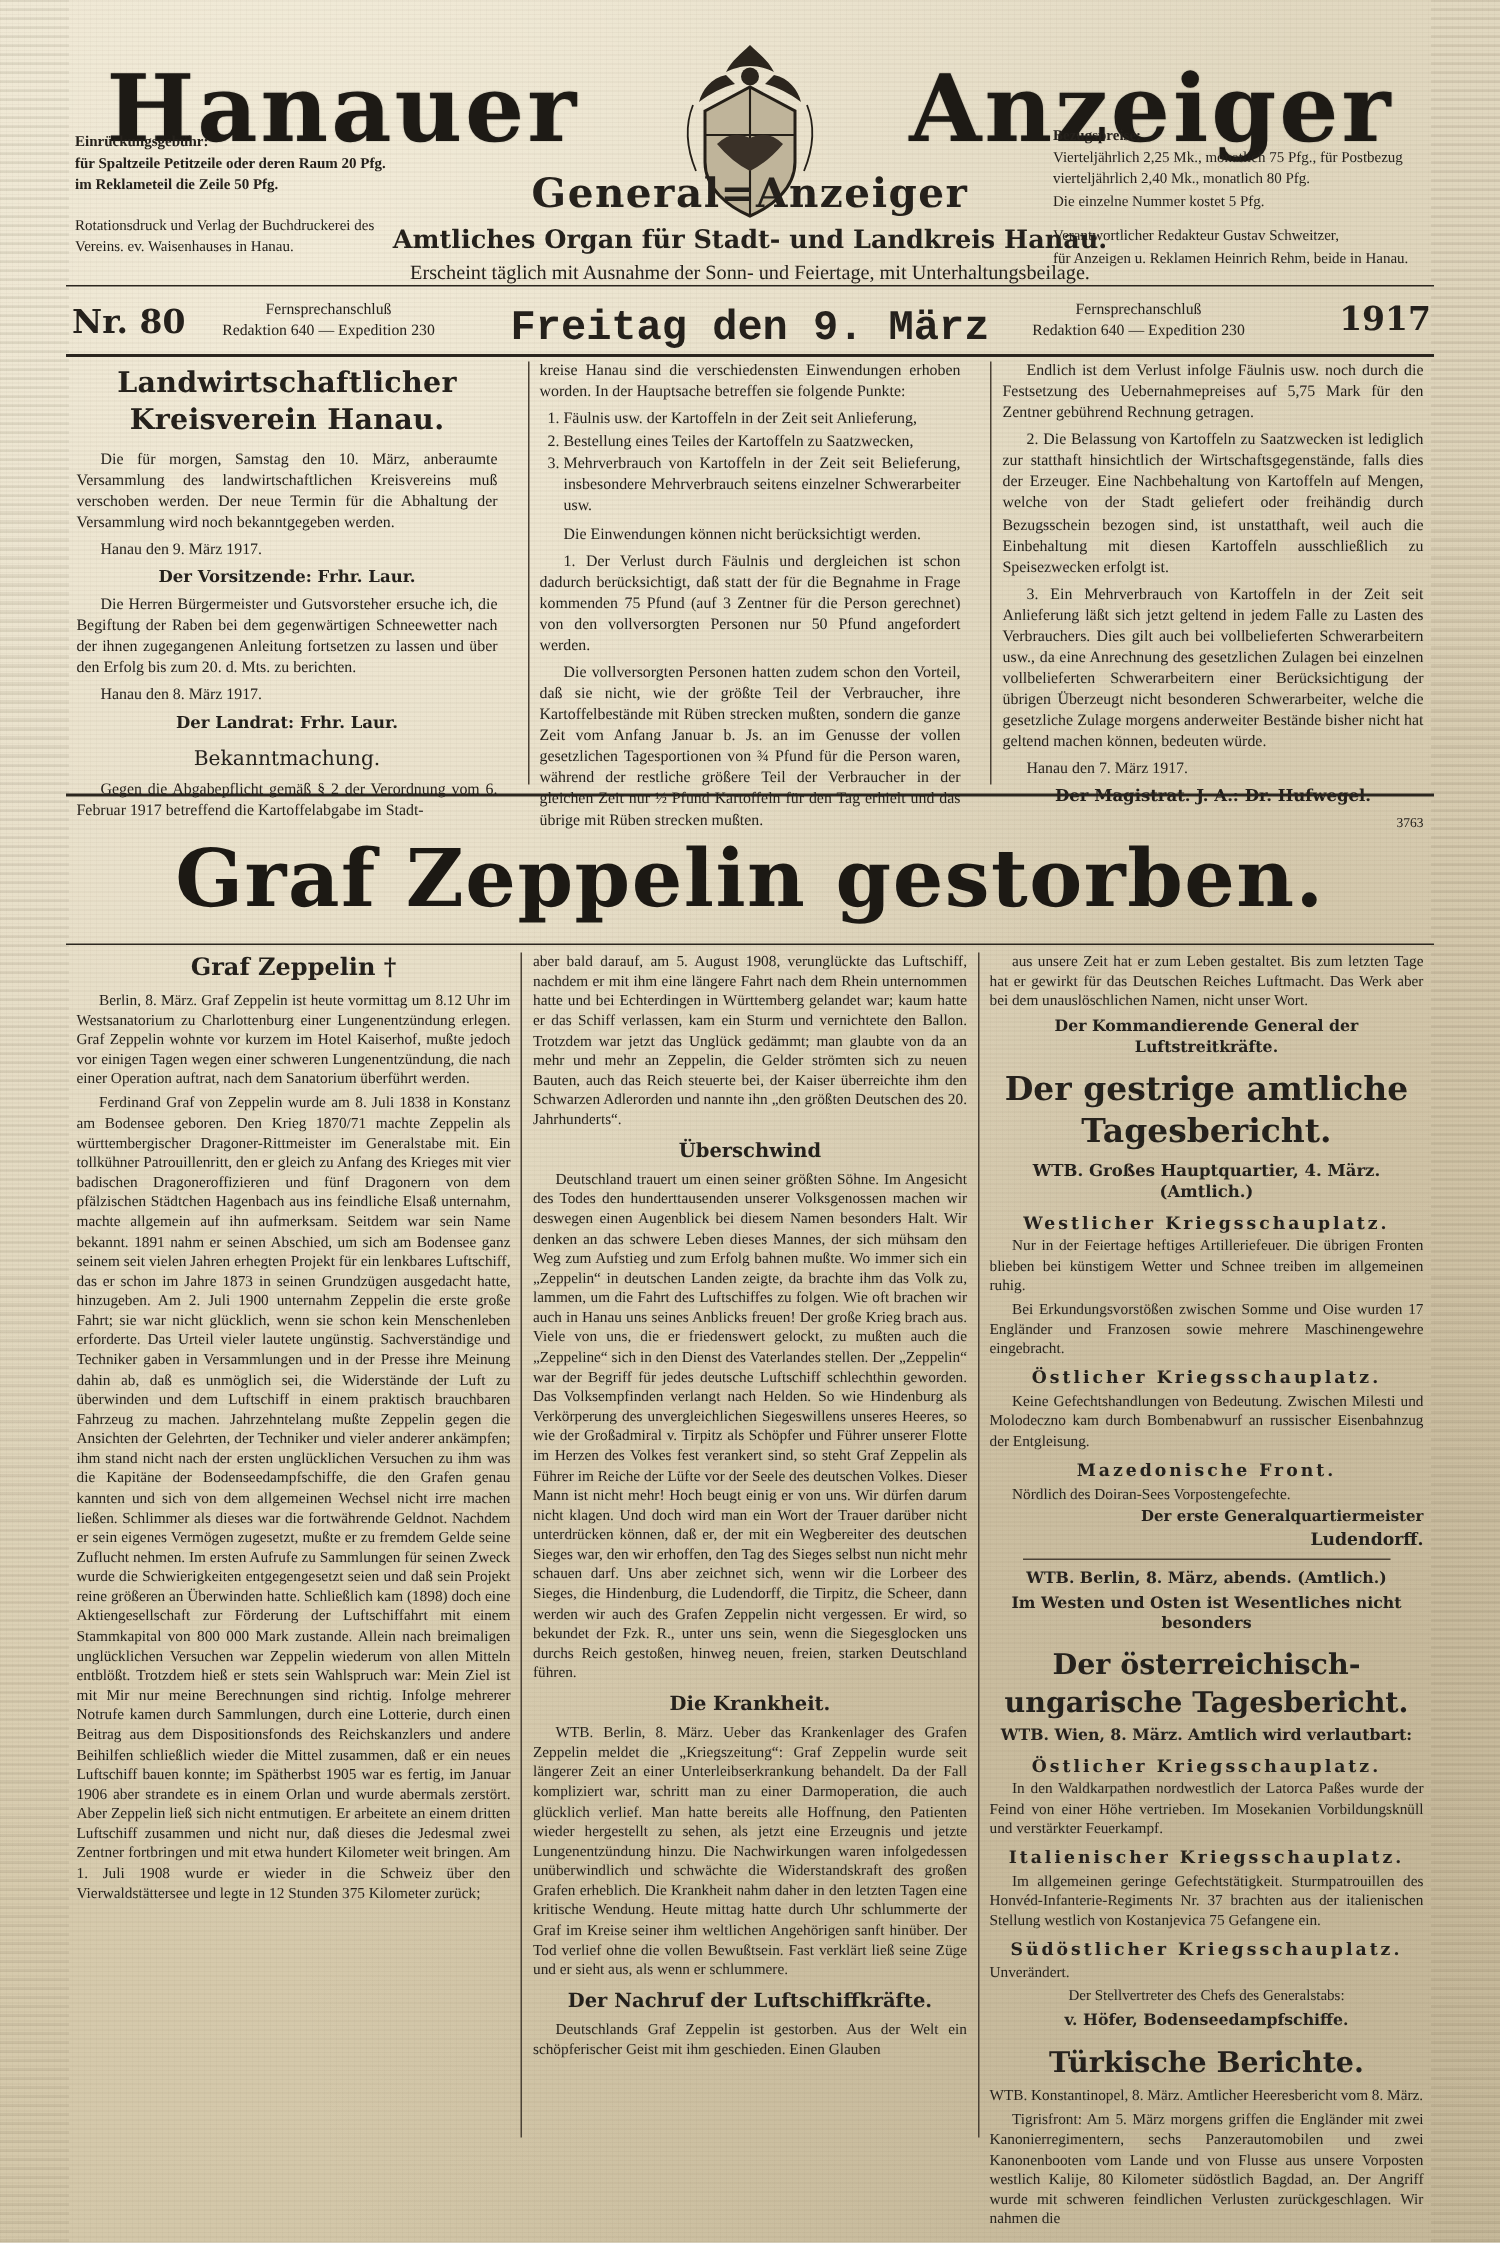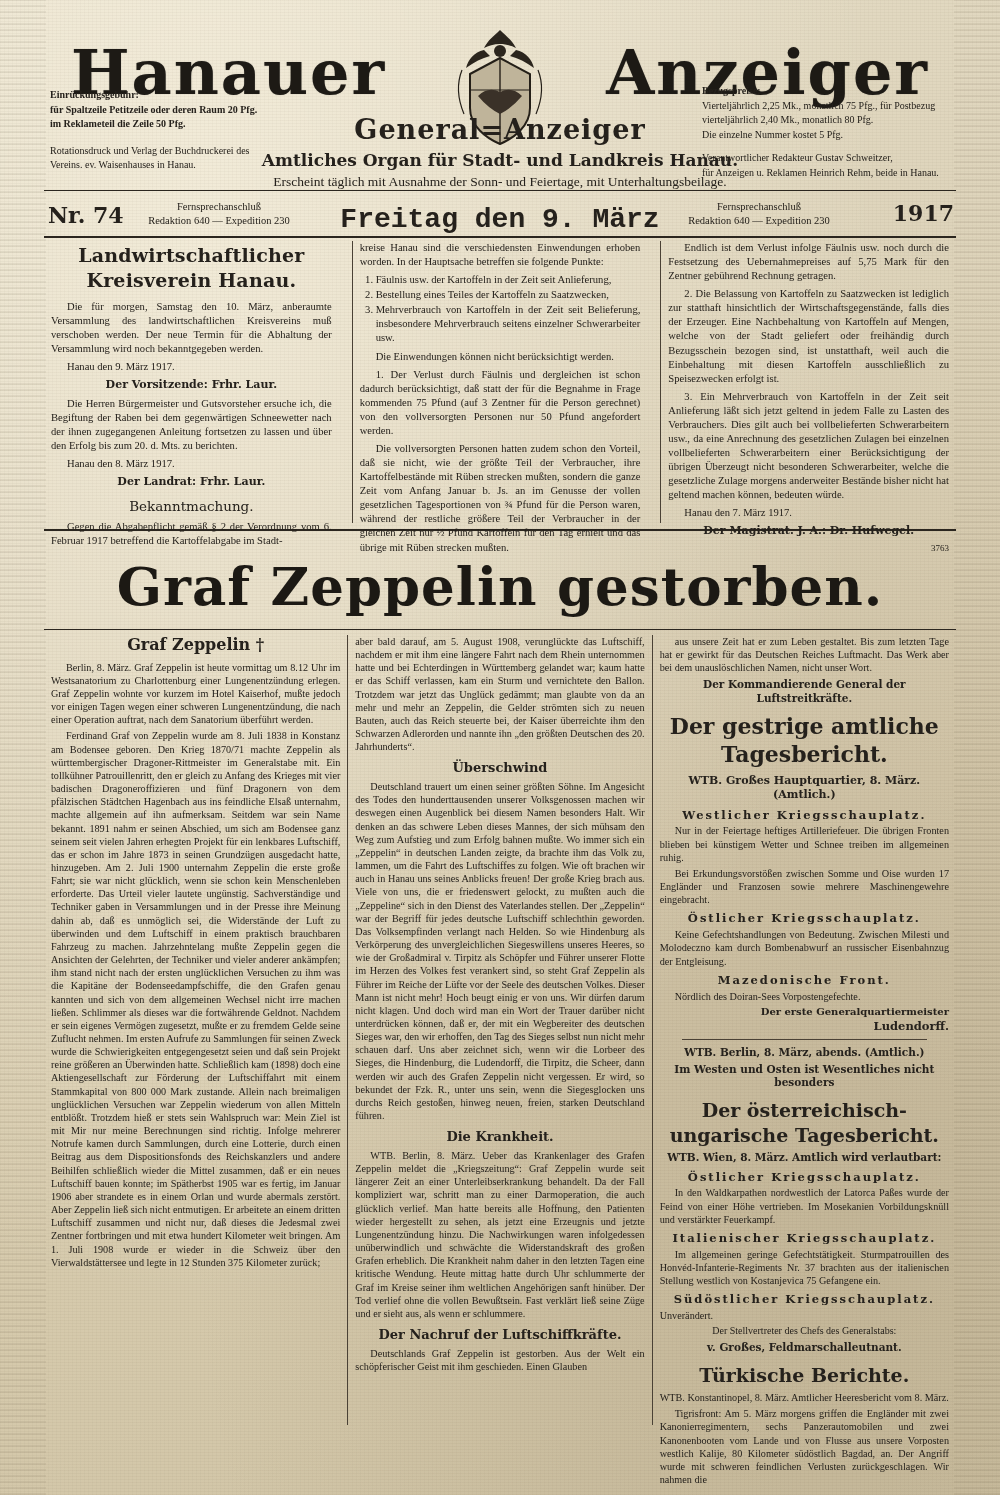--- a/index.html
+++ b/index.html
@@ -186,21 +186,21 @@
         <div>für Anzeigen u. Reklamen Heinrich Rehm, beide in Hanau.</div>
       </div>
 
       <div class="sub1">General=Anzeiger</div>
       <div class="sub2">Amtliches Organ für Stadt- und Landkreis Hanau.</div>
       <div class="sub3">Erscheint täglich mit Ausnahme der Sonn- und Feiertage, mit Unterhaltungsbeilage.</div>
       <div class="mast-rule"></div>
     </div>
 
     <div class="issuebar">
-      <div class="nr">Nr. 74</div>
+      <div class="nr">Nr. 80</div>
       <div class="phone-l" style="white-space:pre-line">Fernsprechanschluß
 Redaktion 640 — Expedition 230</div>
       <div class="date">Freitag den 9. März</div>
       <div class="phone-r" style="white-space:pre-line">Fernsprechanschluß
 Redaktion 640 — Expedition 230</div>
       <div class="year">1917</div>
     </div>
     <div class="rule-thick"></div>
 
     <div class="topcols">
@@ -257,21 +257,21 @@
         <h4>Die Krankheit.</h4>
         <p>WTB. Berlin, 8. März. Ueber das Krankenlager des Grafen Zeppelin meldet die „Kriegszeitung“: Graf Zeppelin wurde seit längerer Zeit an einer Unterleibserkrankung behandelt. Da der Fall kompliziert war, schritt man zu einer Darmoperation, die auch glücklich verlief. Man hatte bereits alle Hoffnung, den Patienten wieder hergestellt zu sehen, als jetzt eine Erzeugnis und jetzte Lungenentzündung hinzu. Die Nachwirkungen waren infolgedessen unüberwindlich und schwächte die Widerstandskraft des großen Grafen erheblich. Die Krankheit nahm daher in den letzten Tagen eine kritische Wendung. Heute mittag hatte durch Uhr schlummerte der Graf im Kreise seiner ihm weltlichen Angehörigen sanft hinüber. Der Tod verlief ohne die vollen Bewußtsein. Fast verklärt ließ seine Züge und er sieht aus, als wenn er schlummere.</p>
         <h4>Der Nachruf der Luftschiffkräfte.</h4>
         <p>Deutschlands Graf Zeppelin ist gestorben. Aus der Welt ein schöpferischer Geist mit ihm geschieden. Einen Glauben</p>
       </div>
 
       <div class="mcol">
         <p>aus unsere Zeit hat er zum Leben gestaltet. Bis zum letzten Tage hat er gewirkt für das Deutschen Reiches Luftmacht. Das Werk aber bei dem unauslöschlichen Namen, nicht unser Wort.</p>
         <p class="center fr" style="font-size:10.5px;margin:4px 0 6px">Der Kommandierende General der Luftstreitkräfte.</p>
         <div class="bigtitle">Der gestrige amtliche Tagesbericht.</div>
-        <p class="center fr" style="font-size:11px">WTB. Großes Hauptquartier, 8. März. (Amtlich.)</p>
+        <p class="center fr" style="font-size:11px">WTB. Großes Hauptquartier, 4. März. (Amtlich.)</p>
         <h5 class="sp">Westlicher Kriegsschauplatz.</h5>
         <p>Nur in der Feiertage heftiges Artilleriefeuer. Die übrigen Fronten blieben bei künstigem Wetter und Schnee treiben im allgemeinen ruhig.</p>
         <p>Bei Erkundungsvorstößen zwischen Somme und Oise wurden 17 Engländer und Franzosen sowie mehrere Maschinengewehre eingebracht.</p>
         <h5 class="sp">Östlicher Kriegsschauplatz.</h5>
         <p>Keine Gefechtshandlungen von Bedeutung. Zwischen Milesti und Molodeczno kam durch Bombenabwurf an russischer Eisenbahnzug der Entgleisung.</p>
         <h5 class="sp">Mazedonische Front.</h5>
         <p>Nördlich des Doiran-Sees Vorpostengefechte.</p>
         <p class="right fr" style="font-size:10px;margin-bottom:0">Der erste Generalquartiermeister</p>
         <p class="right fr" style="font-size:11.5px">Ludendorff.</p>
         <div class="sep"></div>
@@ -279,21 +279,21 @@
         <p class="center fr" style="font-size:10.5px">Im Westen und Osten ist Wesentliches nicht besonders</p>
         <div class="bigtitle2">Der österreichisch-ungarische Tagesbericht.</div>
         <p class="center fr" style="font-size:10.5px">WTB. Wien, 8. März. Amtlich wird verlautbart:</p>
         <h5 class="sp">Östlicher Kriegsschauplatz.</h5>
         <p>In den Waldkarpathen nordwestlich der Latorca Paßes wurde der Feind von einer Höhe vertrieben. Im Mosekanien Vorbildungsknüll und verstärkter Feuerkampf.</p>
         <h5 class="sp">Italienischer Kriegsschauplatz.</h5>
         <p>Im allgemeinen geringe Gefechtstätigkeit. Sturmpatrouillen des Honvéd-Infanterie-Regiments Nr. 37 brachten aus der italienischen Stellung westlich von Kostanjevica 75 Gefangene ein.</p>
         <h5 class="sp">Südöstlicher Kriegsschauplatz.</h5>
         <p class="noind">Unverändert.</p>
         <p class="center" style="font-size:10px">Der Stellvertreter des Chefs des Generalstabs:</p>
-        <p class="center fr" style="font-size:10.5px">v. Großes, Feldmarschalleutnant.</p>
+        <p class="center fr" style="font-size:10.5px">v. Höfer, Bodenseedampfschiffe.</p>
         <div class="bigtitle2">Türkische Berichte.</div>
         <p class="noind">WTB. Konstantinopel, 8. März. Amtlicher Heeresbericht vom 8. März.</p>
         <p>Tigrisfront: Am 5. März morgens griffen die Engländer mit zwei Kanonierregimentern, sechs Panzerautomobilen und zwei Kanonenbooten vom Lande und von Flusse aus unsere Vorposten westlich Kalije, 80 Kilometer südöstlich Bagdad, an. Der Angriff wurde mit schweren feindlichen Verlusten zurückgeschlagen. Wir nahmen die</p>
       </div>
 
     </div>
 
   </div>
 </div>
 

